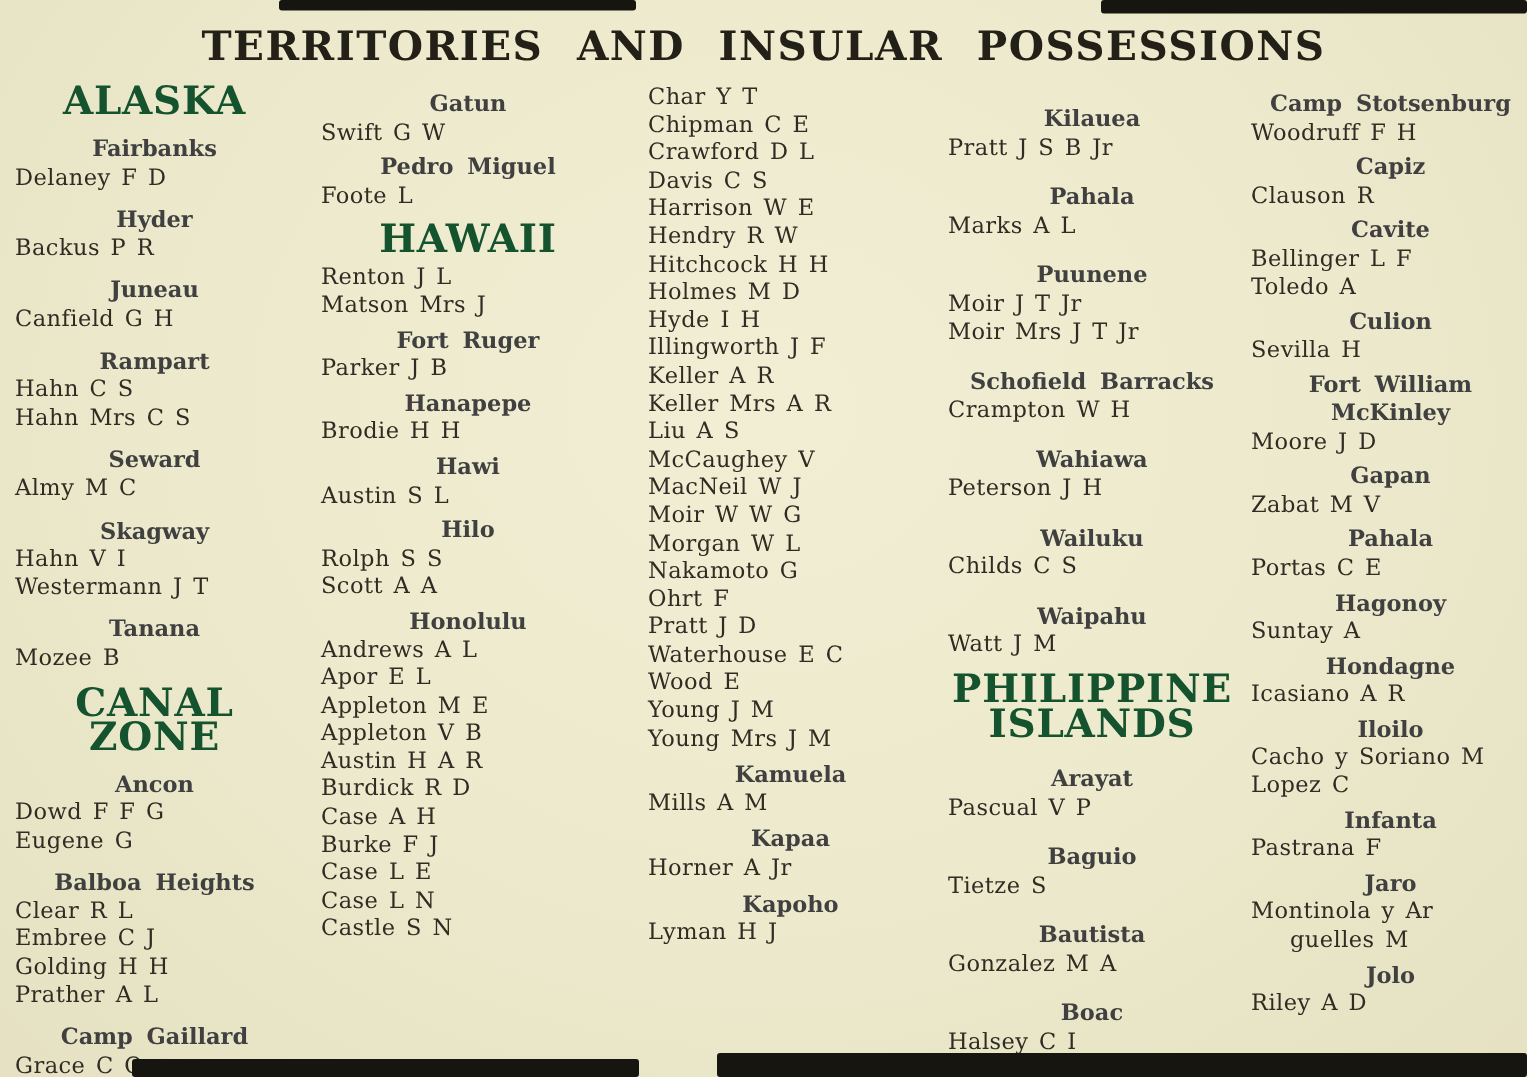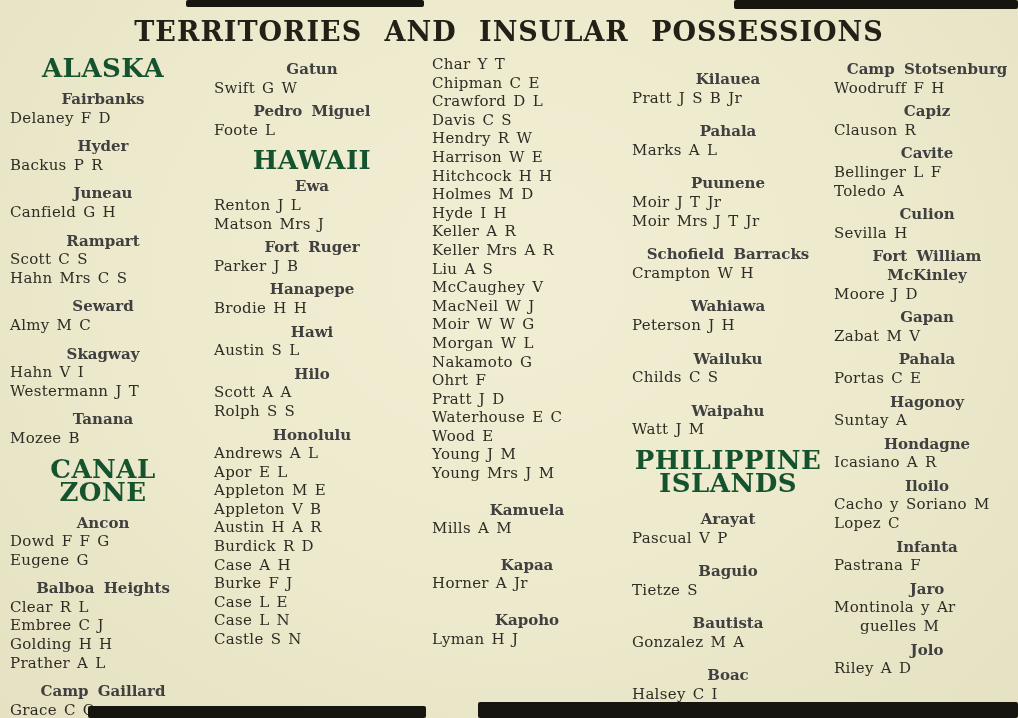--- a/index.html
+++ b/index.html
@@ -48,21 +48,21 @@
     font-size: 15px;
     font-weight: bold;
     line-height: 18.6px;
     color: #404040;
     word-spacing: 4px;
     max-width: 164px;
     margin: 4px auto 0 auto;
   }
   .col0 .place-header { margin-top: 10px; }
   .col1 .place-header { margin-top: 5px; }
-  .col2 .place-header { margin-top: 18px; }
+  .col2 .place-header { margin-top: 6px; }
   .col3 .place-header { margin-top: 15px; }
   .col4 .place-header { margin-top: 5px; text-align: center; }
   .name-line {
     font-size: 15px;
     line-height: 18.6px;
     white-space: nowrap;
     letter-spacing: 0.3px;
     word-spacing: 2px;
   }
   .name-line.indent { padding-left: 26px; }
@@ -89,21 +89,21 @@
   <div class="columns">
       <div class="column col0">
         <div class="region-header">ALASKA</div>
         <div class="place-header">Fairbanks</div>
         <div class="name-line">Delaney F D</div>
         <div class="place-header">Hyder</div>
         <div class="name-line">Backus P R</div>
         <div class="place-header">Juneau</div>
         <div class="name-line">Canfield G H</div>
         <div class="place-header">Rampart</div>
-        <div class="name-line">Scott C S</div>
+        <div class="name-line">Hahn C S</div>
         <div class="name-line">Hahn Mrs C S</div>
         <div class="place-header">Seward</div>
         <div class="name-line">Almy M C</div>
         <div class="place-header">Skagway</div>
         <div class="name-line">Hahn V I</div>
         <div class="name-line">Westermann J T</div>
         <div class="place-header">Tanana</div>
         <div class="name-line">Mozee B</div>
         <div class="region-header">CANAL ZONE</div>
         <div class="place-header">Ancon</div>
@@ -116,55 +116,55 @@
         <div class="name-line">Prather A L</div>
         <div class="place-header">Camp Gaillard</div>
         <div class="name-line">Grace C O</div>
       </div>
       <div class="column col1">
         <div class="place-header">Gatun</div>
         <div class="name-line">Swift G W</div>
         <div class="place-header">Pedro Miguel</div>
         <div class="name-line">Foote L</div>
         <div class="region-header">HAWAII</div>
-        <div class="place-header">Ewa</div>
         <div class="name-line">Renton J L</div>
         <div class="name-line">Matson Mrs J</div>
         <div class="place-header">Fort Ruger</div>
         <div class="name-line">Parker J B</div>
         <div class="place-header">Hanapepe</div>
         <div class="name-line">Brodie H H</div>
         <div class="place-header">Hawi</div>
         <div class="name-line">Austin S L</div>
         <div class="place-header">Hilo</div>
+        <div class="name-line">Rolph S S</div>
         <div class="name-line">Scott A A</div>
-        <div class="name-line">Rolph S S</div>
         <div class="place-header">Honolulu</div>
         <div class="name-line">Andrews A L</div>
         <div class="name-line">Apor E L</div>
         <div class="name-line">Appleton M E</div>
         <div class="name-line">Appleton V B</div>
         <div class="name-line">Austin H A R</div>
         <div class="name-line">Burdick R D</div>
         <div class="name-line">Case A H</div>
         <div class="name-line">Burke F J</div>
         <div class="name-line">Case L E</div>
         <div class="name-line">Case L N</div>
         <div class="name-line">Castle S N</div>
       </div>
       <div class="column col2">
         <div class="name-line">Char Y T</div>
         <div class="name-line">Chipman C E</div>
         <div class="name-line">Crawford D L</div>
         <div class="name-line">Davis C S</div>
+        <div class="name-line">Harrison W E</div>
         <div class="name-line">Hendry R W</div>
-        <div class="name-line">Harrison W E</div>
         <div class="name-line">Hitchcock H H</div>
         <div class="name-line">Holmes M D</div>
         <div class="name-line">Hyde I H</div>
+        <div class="name-line">Illingworth J F</div>
         <div class="name-line">Keller A R</div>
         <div class="name-line">Keller Mrs A R</div>
         <div class="name-line">Liu A S</div>
         <div class="name-line">McCaughey V</div>
         <div class="name-line">MacNeil W J</div>
         <div class="name-line">Moir W W G</div>
         <div class="name-line">Morgan W L</div>
         <div class="name-line">Nakamoto G</div>
         <div class="name-line">Ohrt F</div>
         <div class="name-line">Pratt J D</div>

